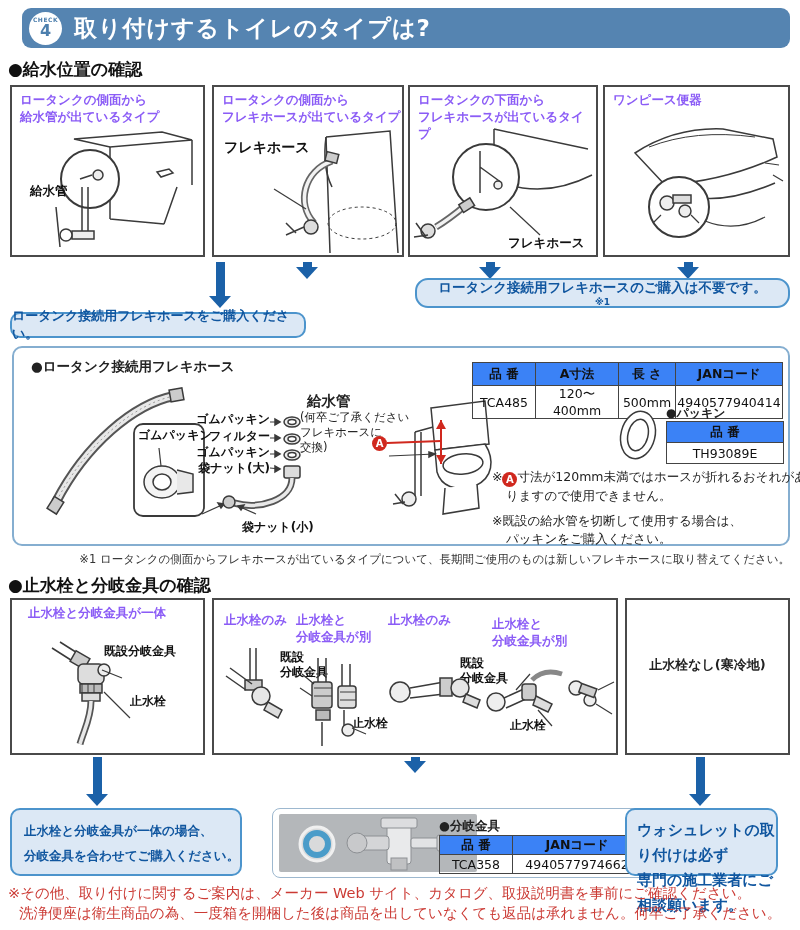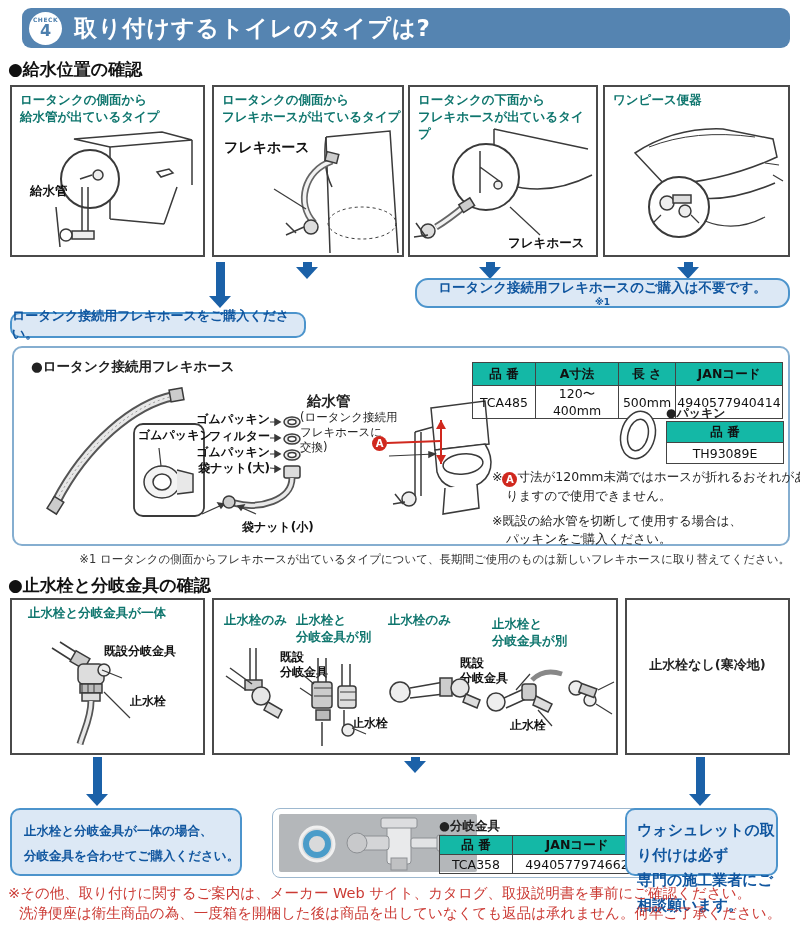--- a/index.html
+++ b/index.html
@@ -14,42 +14,42 @@
          text-align:center;color:#4d7fad;line-height:1;}
   .badge .t{display:block;font-size:6px;font-weight:bold;padding-top:5px;letter-spacing:.5px;}
   .badge .n{display:block;font-size:16px;font-weight:bold;margin-top:0px;}
   .hdr-title{position:absolute;left:52px;top:0;height:40px;line-height:40px;color:#fff;
              font-size:23px;font-weight:bold;letter-spacing:1px;}
 
   .sec-h{font-size:17px;font-weight:bold;color:#111;}
 
   
   .panel{border:2px solid #4a4a4a;background:#fff;box-sizing:border-box;}
-  .ptitle{position:absolute;left:8px;top:5px;font-size:12.5px;font-weight:bold;line-height:1.35;color:#0f766e;}
+  .ptitle{position:absolute;left:8px;top:5px;font-size:12.5px;font-weight:bold;line-height:1.35;color:#8b5cf6;}
   .callout{position:absolute;font-size:12.5px;font-weight:bold;color:#111;line-height:1.2;}
 
   
   .arrow{position:absolute;width:22px;}
   .arrow .stem{width:9px;margin:0 auto;background:#1b61a8;}
   .arrow .head{width:0;height:0;border-left:11px solid transparent;border-right:11px solid transparent;
                border-top:12px solid #1b61a8;}
 
   
   .bluebox{background:#dce8f5;border:2px solid #4c94cc;border-radius:13px;box-sizing:border-box;
            color:#10569f;font-weight:bold;flex-direction:column;}
   .bluebox.center{display:flex;align-items:center;justify-content:center;}
 
   
   .bigbox{left:12px;top:346px;width:778px;height:200px;border:2px solid #85aed0;border-radius:10px;
           background:#fff;box-sizing:border-box;}
 
   
   table.tb{border-collapse:collapse;font-size:12.5px;color:#111;}
   table.tb th,table.tb td{border:1px solid #444;text-align:center;padding:0;height:22px;}
-  table.tb th{background:#14b8a6;font-weight:bold;}
+  table.tb th{background:#3b82f6;font-weight:bold;}
 
   .note{font-size:12.5px;line-height:1.45;color:#222;padding-left:14px;text-indent:-14px;}
   .amark{display:inline-block;width:15px;height:15px;border-radius:50%;background:#d0281e;color:#fff;
          font-size:10px;font-weight:bold;text-align:center;line-height:15px;vertical-align:-2px;text-indent:0;}
 
   .blue-lines{font-size:12.5px;font-weight:bold;color:#10569f;line-height:25px;}
 
   .footer-red{font-size:14.5px;color:#cb3a34;letter-spacing:0px;}
   .small-label{font-size:12px;font-weight:bold;color:#111;line-height:1.25;}
   svg{display:block;}
@@ -205,21 +205,21 @@
       </g>
     </svg>
     <div class="abs small-label" style="left:124px;top:80px;">ゴムパッキン</div>
     <div class="abs small-label" style="left:176px;top:64px;width:80px;text-align:right;">ゴムパッキン</div>
     <div class="abs small-label" style="left:176px;top:81px;width:80px;text-align:right;">フィルター</div>
     <div class="abs small-label" style="left:176px;top:97px;width:80px;text-align:right;">ゴムパッキン</div>
     <div class="abs small-label" style="left:172px;top:113px;width:84px;text-align:right;">袋ナット(大)</div>
     <div class="abs small-label" style="left:228px;top:172px;">袋ナット(小)</div>
 
     <div class="abs" style="left:293px;top:44px;font-size:14.5px;font-weight:bold;">給水管</div>
-    <div class="abs pre" style="left:286px;top:62px;font-size:11.5px;line-height:1.3;">(ロータンク接続用
+    <div class="abs pre" style="left:286px;top:62px;font-size:11.5px;line-height:1.3;">(何卒ご了承ください
 フレキホースに
 交換)</div>
     <div class="abs amark" style="left:358px;top:88px;">A</div>
     <svg class="abs" style="left:371px;top:48px;" width="112" height="146" viewBox="0 0 112 146">
       <g fill="none" stroke="#3a3a3a" stroke-width="1.5">
         <path d="M30 36 L30 100 M36 36 L36 100"></path>
         <path d="M30 36 L48 31"></path>
         <circle cx="24" cy="103" r="7" fill="#eee"></circle>
         <path d="M10 98 l8 10 M8 108 l12 -2"></path>
         <path d="M46 12 L100 5 L104 48 L50 54 Z" fill="#fff"></path>

